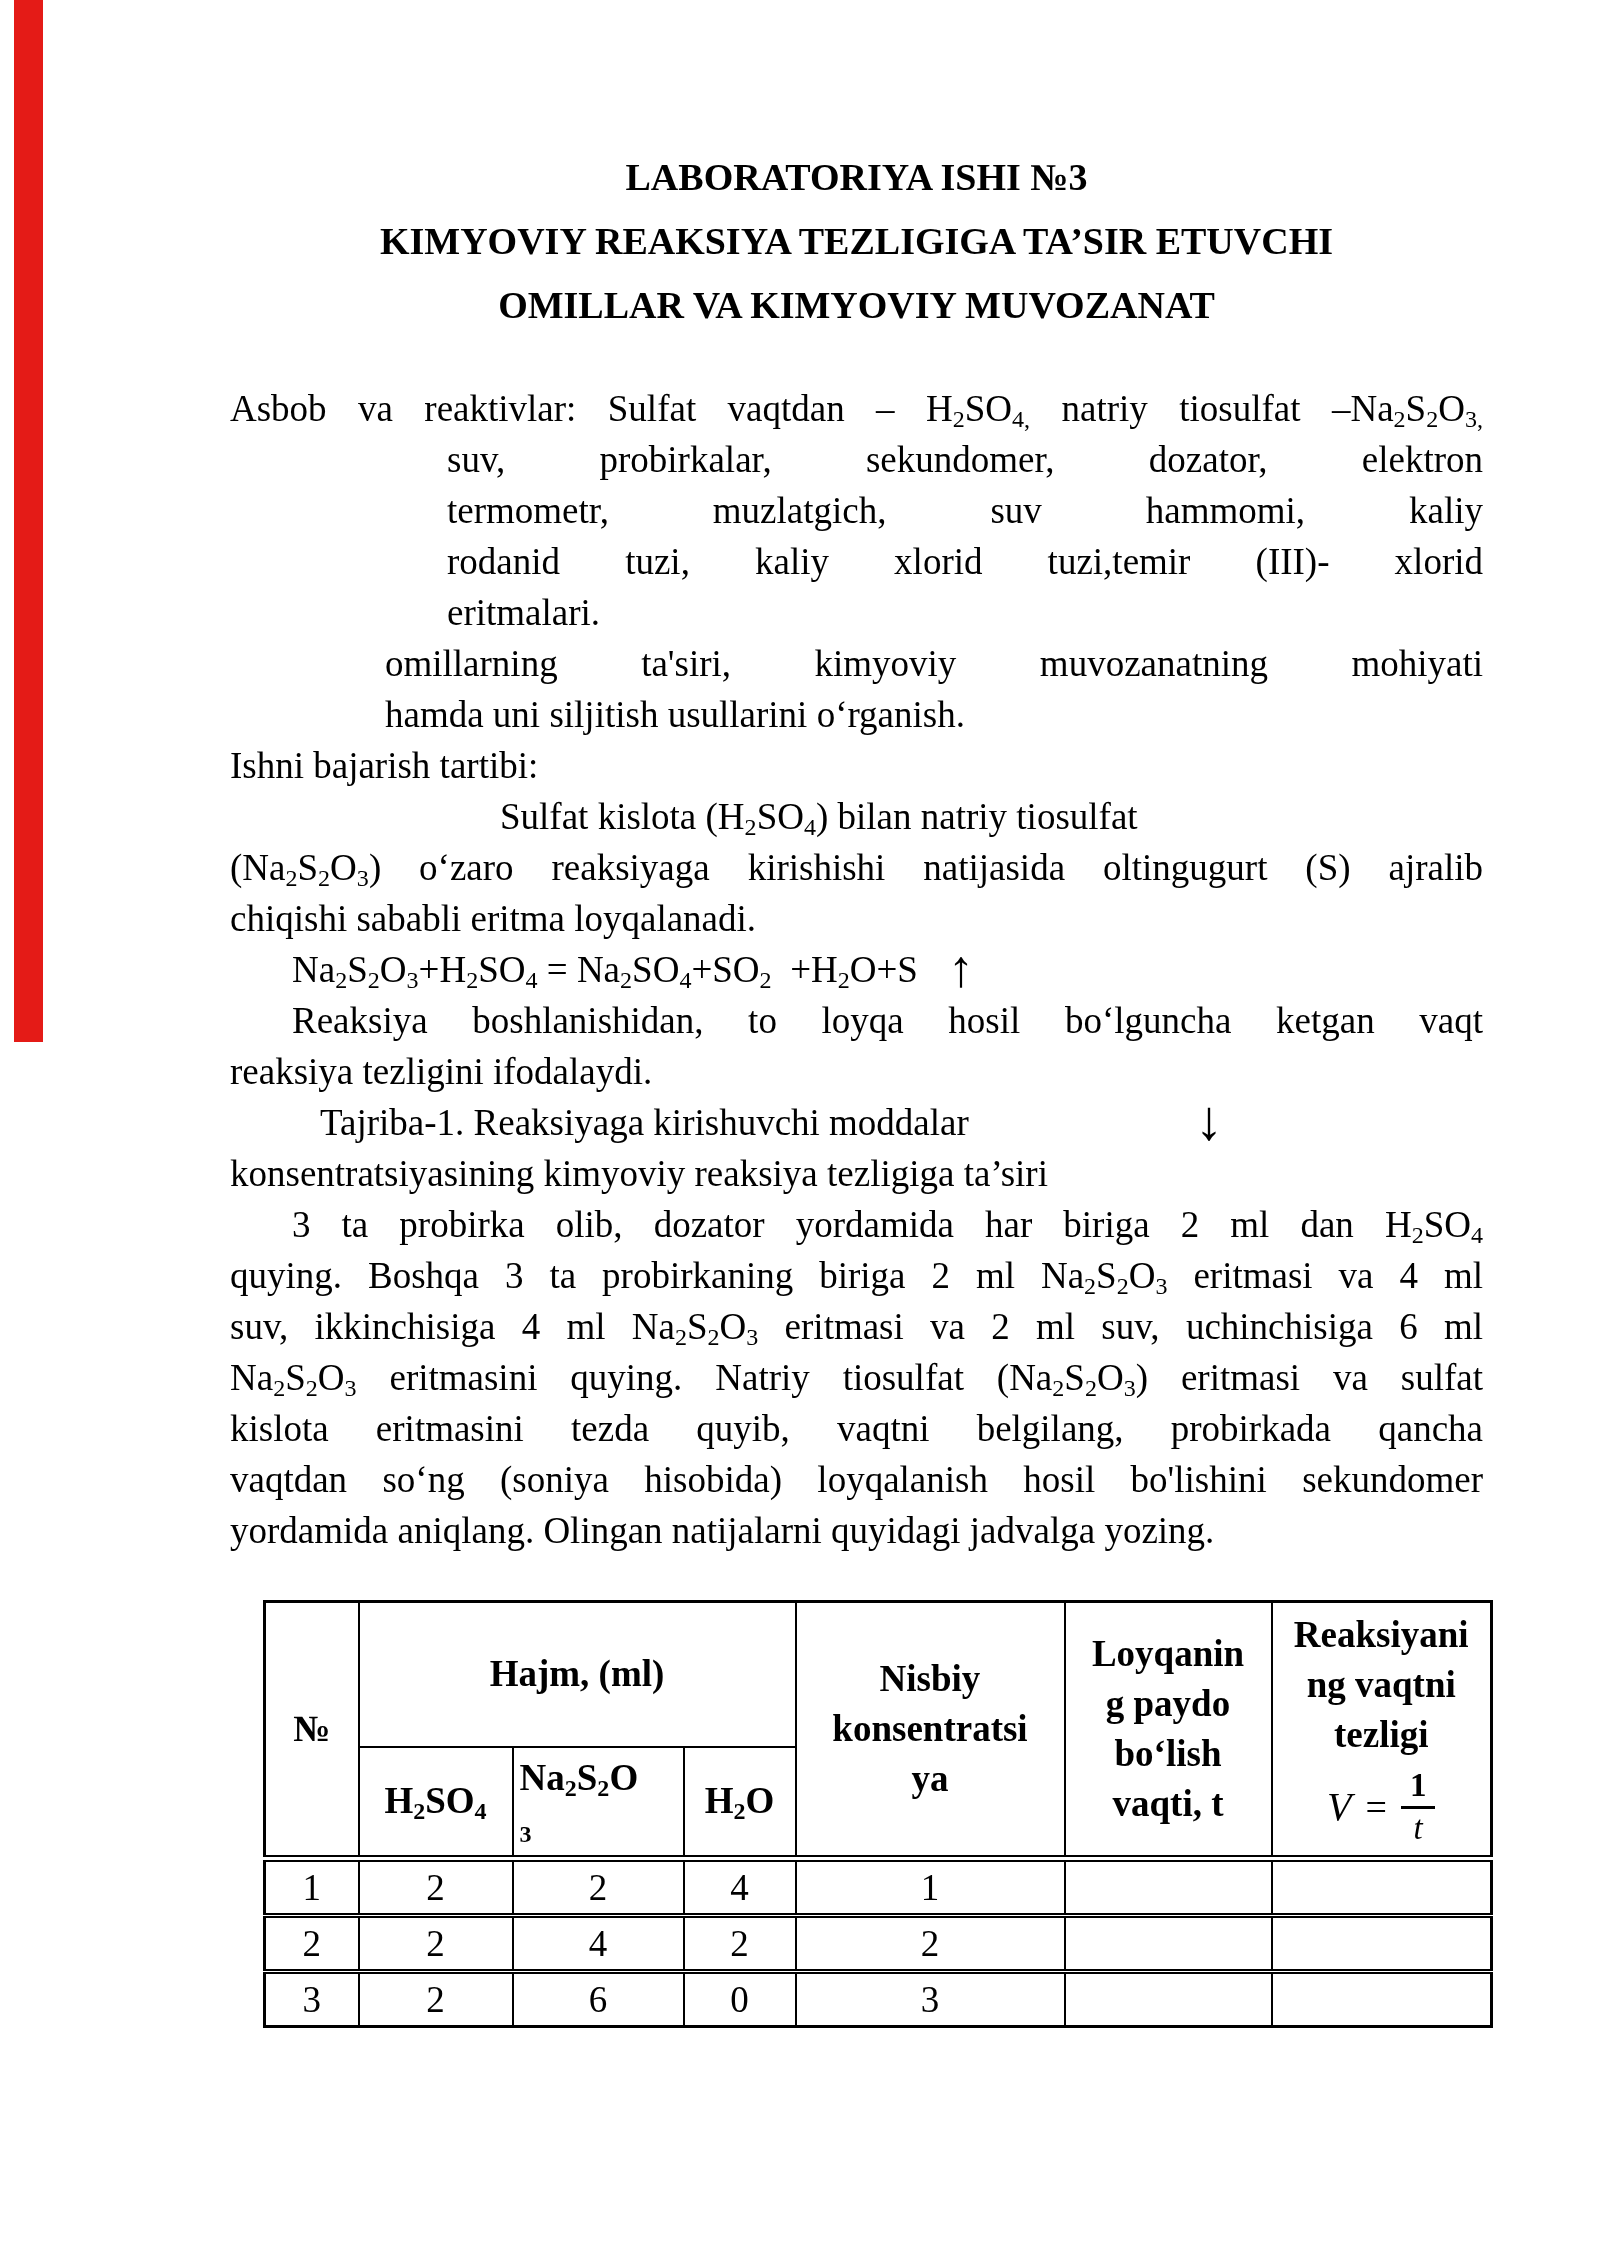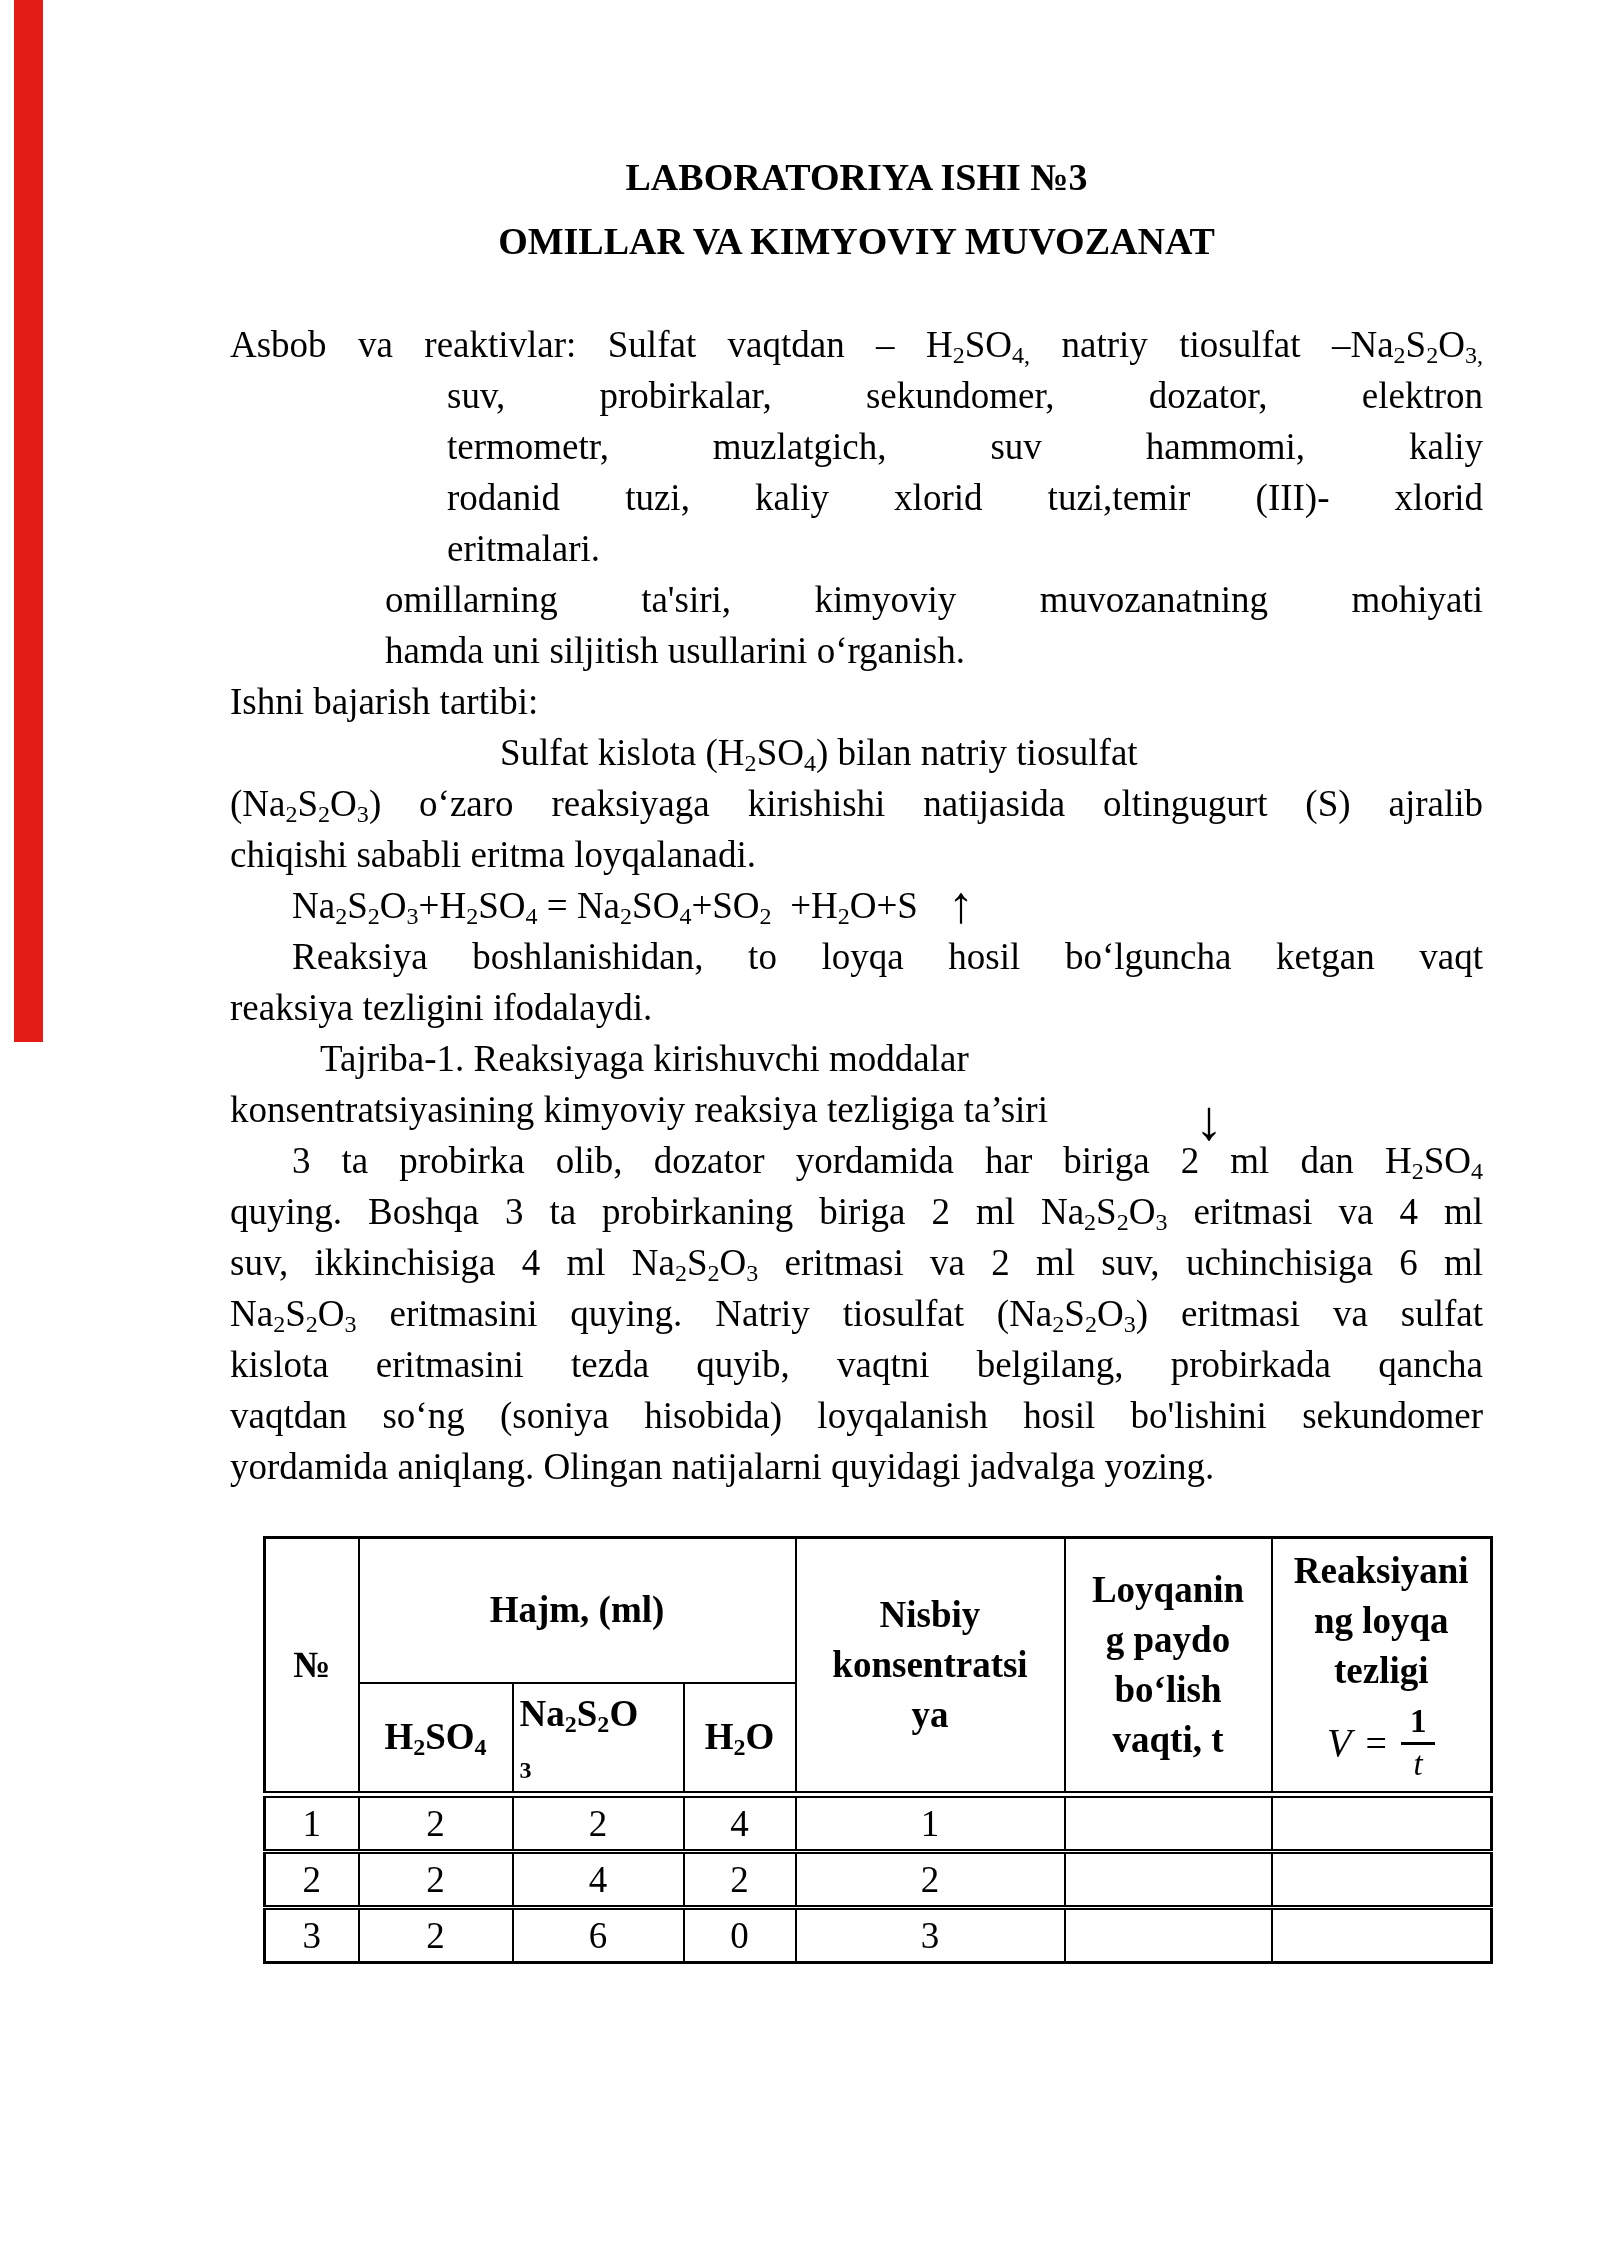--- a/index.html
+++ b/index.html
@@ -43,20 +43,21 @@
 </head>
 <body>
 
 <div class="page">
   <div class="redbar" style="background: rgb(228, 27, 23);"></div>
 
   <div class="content">
 
     <div class="title">
       <div>LABORATORIYA ISHI №3</div>
+      <div>KIMYOVIY REAKSIYA TEZLIGIGA TA’SIR ETUVCHI</div>
       <div>OMILLAR VA KIMYOVIY MUVOZANAT</div>
     </div>
 
     <div class="bodytext">
       <div class="line j"><span class="b">Asbob va reaktivlar:</span><span> Sulfat vaqtdan – H</span><span class="sub">2</span><span>SO</span><span class="sub">4,</span><span> natriy tiosulfat –Na</span><span class="sub">2</span><span>S</span><span class="sub">2</span><span>O</span><span class="sub">3,</span></div>
       <div class="line i217 j"><span>suv, probirkalar, sekundomer, dozator, elektron</span></div>
       <div class="line i217 j"><span>termometr, muzlatgich, suv hammomi, kaliy</span></div>
       <div class="line i217 j"><span>rodanid tuzi, kaliy xlorid tuzi,temir (III)- xlorid</span></div>
       <div class="line i217"><span>eritmalari.</span></div>
       <div class="line i155 j"><span>omillarning ta'siri, kimyoviy muvozanatning mohiyati</span></div>
@@ -91,21 +92,21 @@
           <col style="width:207px">
           <col style="width:220px">
       </colgroup>
       <tbody>
           <tr class="h1">
         <th rowspan="2" class="hb th-no">№</th>
         <th colspan="3">Hajm, (ml)</th>
         <th rowspan="2" class="hb"><span>Nisbiy</span><br><span>konsentratsi</span><br><span>ya</span></th>
         <th rowspan="2" class="hb"><span>Loyqanin</span><br><span>g paydo</span><br><span>boʻlish</span><br><span>vaqti, t</span></th>
         <th rowspan="2" class="hb">
-          <div><span>Reaksiyani</span><br><span>ng loyqa</span><br><span>tezligi</span></div>
+          <div><span>Reaksiyani</span><br><span>ng vaqtni</span><br><span>tezligi</span></div>
           <div class="formula">
             <span class="fv">V</span>
             <span class="feq">=</span>
             <span class="frac">
               <span class="fnum">1</span>
               <span class="fden">t</span>
             </span>
           </div>
         </th>
       </tr>

